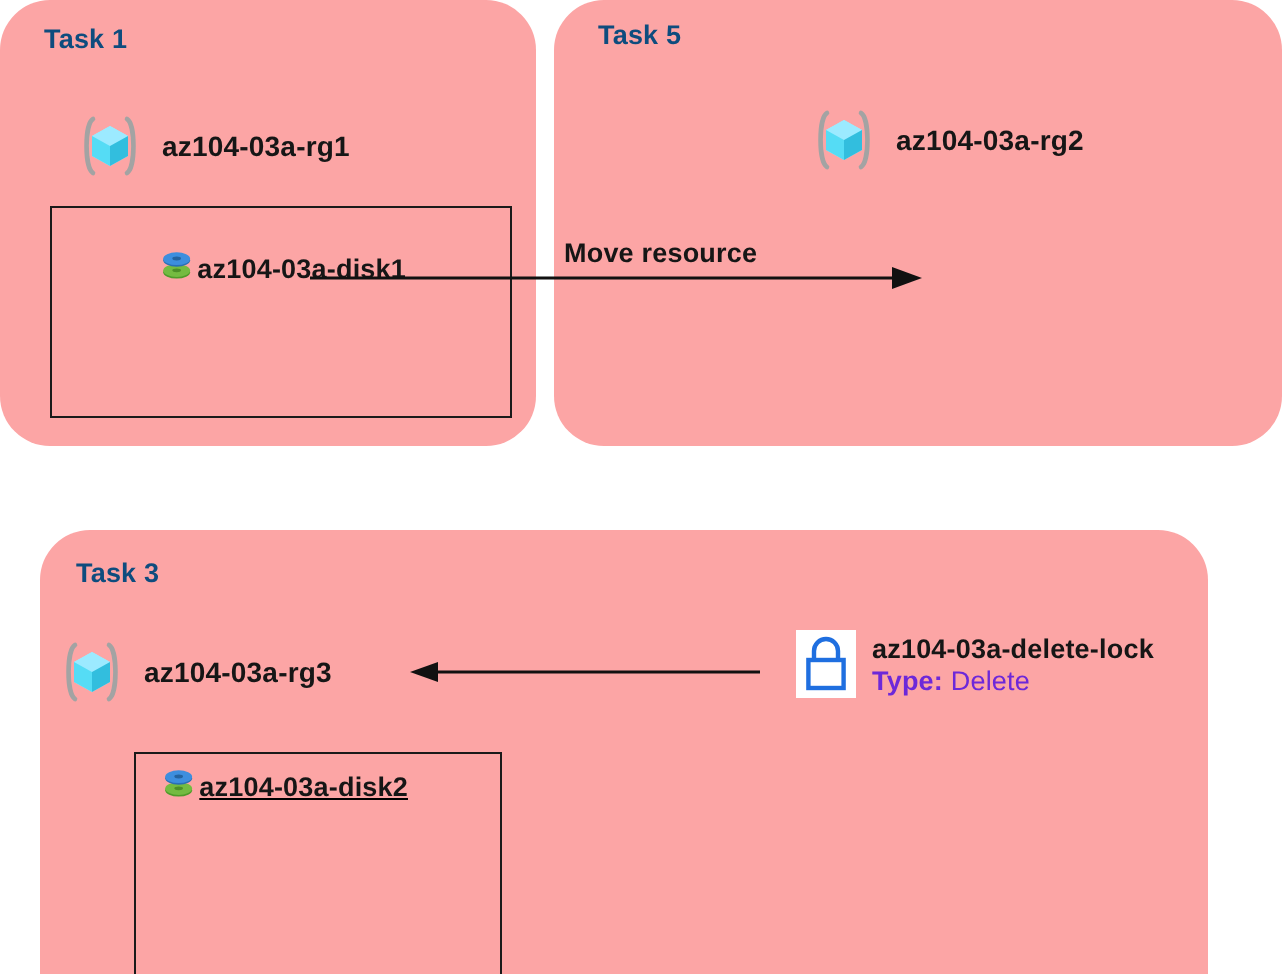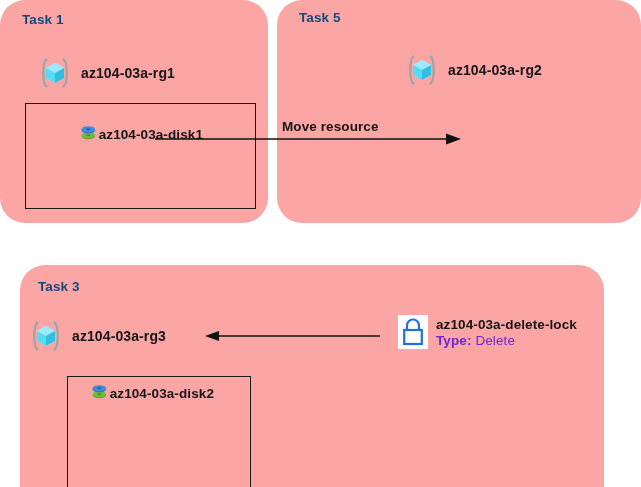--- a/index.html
+++ b/index.html
@@ -85,21 +85,21 @@
 
   
   .disk-node {
     position: absolute;
     display: flex;
     flex-direction: row;
     align-items: center;
     white-space: nowrap;
   }
   #disk-node-1 { left: 78px;  top: 113px; width: 125px; }
-  #disk-node-3 { left: 89px;  top: 372px; width: 125px; }
+  #disk-node-3 { left: 79px;  top: 372px; width: 125px; text-decoration: underline; }
 
   .disk-icon {
     width: 40px;
     height: 40px;
     display: block;
   }
   .disk-label {
     font-weight: bold;
     font-size: 13.5px;
     color: #161616;

